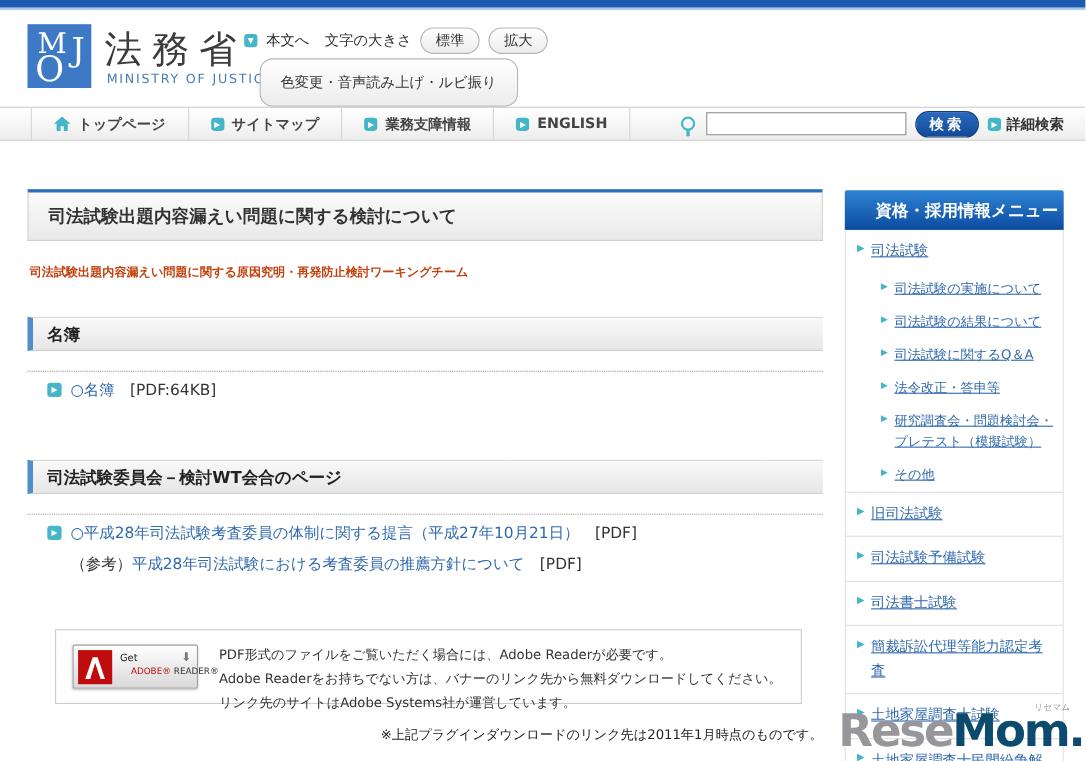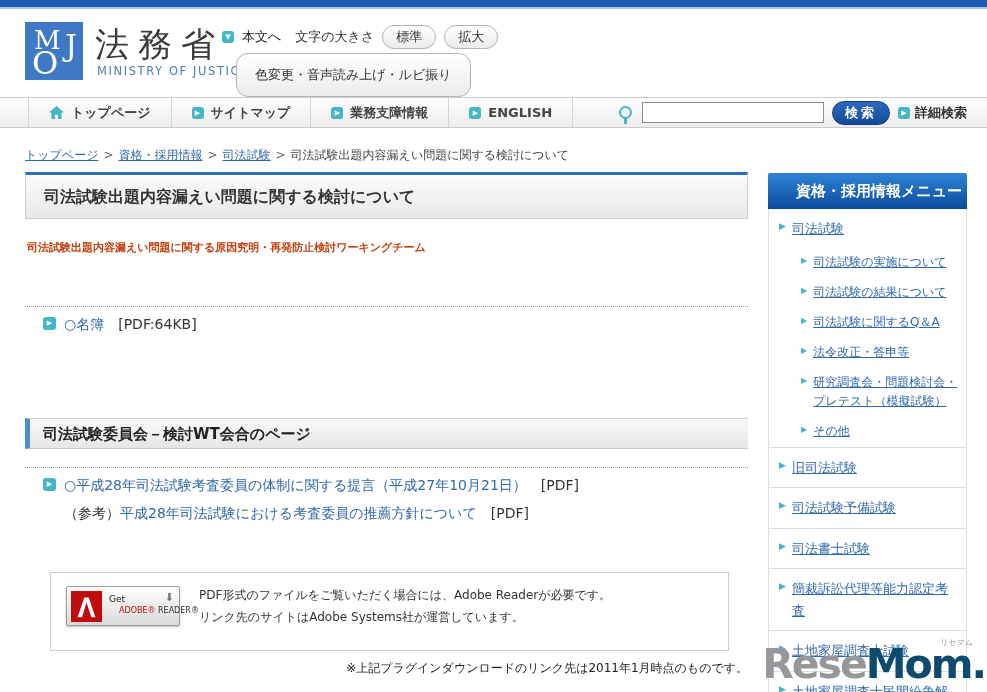--- a/index.html
+++ b/index.html
@@ -54,21 +54,21 @@
   .sec-head { height:31px; border-left:5px solid var(--sec_border_blue); border-top:1px solid #d5d5d5; border-bottom:1px solid #c9c9c9; background:linear-gradient(#f9f9f9,#e6e6e6); font-size:15px; font-weight:bold; line-height:30px; padding-left:13px; color:#222; }
   .sec-hr { border:0; border-top:1px dotted #999; margin:18px 0 7px 0; }
   .list-row { display:flex; align-items:flex-start; font-size:14px; margin:6px 0 6px 18px; line-height:1.55; }
   .list-row.noicon { margin-left:39px; }
   .sqicon { flex:0 0 13px; width:13px; height:13px; border-radius:3px; background:var(--teal); color:#fff; font-size:7px; line-height:13px; text-align:center; margin:3px 8px 0 0; }
   .doclink { color:var(--link); cursor:pointer; }
   .prefix { color:#333; }
   .suffix { color:#333; white-space:pre; }
 
   
-  .adobe-box { position:absolute; top:572px; left:25px; width:679px; height:79px; border:1px solid #ccc; background:#fefefe; }
+  .adobe-box { position:absolute; top:572px; left:25px; width:679px; height:68px; border:1px solid #ccc; background:#fefefe; }
   .adobe-badge { position:absolute; left:15px; top:13px; width:114px; height:40px; border:1px solid #9e9e9e; border-radius:2px; background:linear-gradient(#fff,#d9d9d9); box-shadow:0 1px 2px rgba(0,0,0,.25); cursor:pointer; }
   .adobe-red { position:absolute; left:4px; top:4px; width:31px; height:31px; background:var(--adobe_red); }
   .adobe-red svg { position:absolute; left:3px; top:3px; }
   .badge-get { position:absolute; left:42px; top:7px; font-size:9px; color:#222; }
   .badge-brand { position:absolute; left:52px; top:19px; font-size:8px; font-weight:normal; white-space:nowrap; }
   .badge-brand .red { color:var(--adobe_red); }
   .badge-arrow { position:absolute; right:5px; top:4px; font-size:11px; color:#777; }
   .adobe-lines { position:absolute; left:148px; top:11px; font-size:12px; color:#333; line-height:22px; }
   .main-note { position:absolute; top:660px; left:0; width:723px; text-align:right; font-size:12px; color:#222; }
 
@@ -143,27 +143,27 @@
       <span class="mag"></span>
       <input class="search-input" type="text" placeholder="" style="">
       <button class="search-btn">検索</button>
       <span class="adv-link">
         <span class="sq-ico">▶</span>
         <span>詳細検索</span>
       </span>
     </div>
   </div>
 
-  <div class="breadcrumb" id="breadcrumb"><a>トップページ</a><span class="bc-sep">&gt;</span><a>資格・採用情報</a><span class="bc-sep">&gt;</span><a>司法試験</a><span class="bc-sep">&gt;</span><span>司法試験出題内容漏えい問題に関する検討について</span></div>
 
   <div class="main-col">
     <div class="page-title">司法試験出題内容漏えい問題に関する検討について</div>
     <div class="subtitle">司法試験出題内容漏えい問題に関する原因究明・再発防止検討ワーキングチーム</div>
 
     <div class="sec sec-0">
+      <div class="sec-head">名簿</div>
       <hr class="sec-hr">
       <div id="rows0">
           <div class="list-row">
             <span class="sqicon">▶</span>
             <a class="doclink">○名簿</a>
             <span class="suffix">　[PDF:64KB]</span>
           </div>
         </div>
     </div>
 
@@ -190,20 +190,21 @@
           <svg width="25" height="25" viewBox="0 0 28 28">
             <path d="M4 26 L11.5 4 h5 L24 26 h-4.5 L14 9.5 L9 26 Z" fill="#fff"></path>
           </svg>
         </div>
         <div class="badge-get">Get</div>
         <div class="badge-brand"><span class="red">ADOBE®</span><span> READER®</span></div>
         <div class="badge-arrow">⬇</div>
       </div>
       <div class="adobe-lines" id="adobe-lines">
           <div>PDF形式のファイルをご覧いただく場合には、Adobe Readerが必要です。</div>
+          <div>Adobe Readerをお持ちでない方は、バナーのリンク先から無料ダウンロードしてください。</div>
           <div>リンク先のサイトはAdobe Systems社が運営しています。</div>
         </div>
     </div>
 
     <div class="main-note">※上記プラグインダウンロードのリンク先は2011年1月時点のものです。</div>
   </div>
 
   <div class="sidebar">
     <div class="side-head">資格・採用情報メニュー</div>
     <div class="side-body" id="side-items">

